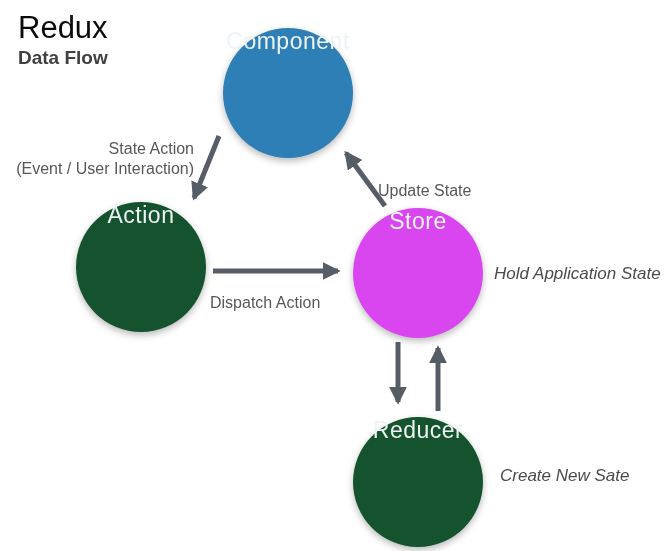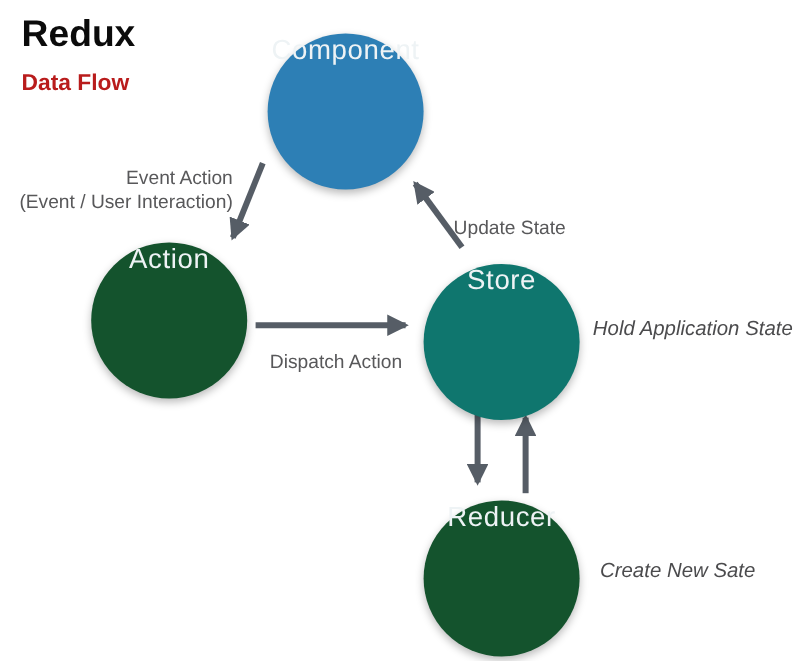--- a/index.html
+++ b/index.html
@@ -15,49 +15,49 @@
     font-family: "Liberation Sans", sans-serif;
     overflow: hidden;
   }
   .title-block {
     position: absolute;
     left: 18px;
     top: 12px;
   }
   .title-main {
     font-size: 31px;
-    font-weight: bold;
+    font-weight: normal;
     color: #0b0b0b;
     line-height: 1.05;
     letter-spacing: 0px;
   }
   .title-sub {
     font-size: 19px;
     font-weight: bold;
-    color: #b91c1c;
-    margin-top: 14px;
+    color: #404040;
+    margin-top: 2px;
   }
   .node {
     position: absolute;
     width: 130px;
     height: 130px;
     border-radius: 50%;
     display: flex;
     justify-content: center;
     box-shadow: 0 3px 7px rgba(0,0,0,0.28);
   }
   .node-label {
     color: #eef3f5;
     font-size: 23px;
     font-weight: 400;
     letter-spacing: 0.5px;
   }
   .node-component { left: 223px; top: 28px;  background: #2d7fb5; }
   .node-action    { left: 76px;  top: 202px; background: #14532d; }
-  .node-store     { left: 353px; top: 220px; background: #0f766e; }
+  .node-store     { left: 353px; top: 208px; background: #d946ef; }
   .node-reducer   { left: 353px; top: 417px; background: #14532d; }
 
   #arrow-layer {
     position: absolute;
     left: 0; top: 0;
     width: 667px;
     height: 551px;
     pointer-events: none;
   }
   .edge-label {
@@ -69,21 +69,20 @@
   .label-create-action {
     left: 0px;
     top: 139px;
     width: 194px;
     text-align: right;
   }
   .label-dispatch {
     left: 210px;
     top: 293px;
     width: 140px;
-    text-align: center;
   }
   .label-update {
     left: 378px;
     top: 161px;
     margin-top: 20px;
   }
   .annotation {
     position: absolute;
     color: #4b4b4d;
     font-size: 17px;
@@ -122,21 +121,21 @@
     <span class="node-label">Action</span>
   </div>
   <div class="node node-store">
     <span class="node-label">Store</span>
   </div>
   <div class="node node-reducer">
     <span class="node-label">Reducer</span>
   </div>
 
   <div class="edge-label label-create-action">
-    <div>Event Action</div>
+    <div>State Action</div>
     <div>(Event / User Interaction)</div>
   </div>
   <div class="edge-label label-dispatch">Dispatch Action</div>
   <div class="edge-label label-update">Update State</div>
 
   <div class="annotation annotation-reducer">Create New Sate</div>
   <div class="annotation annotation-store">Hold Application State</div>
 
 </div>
 

